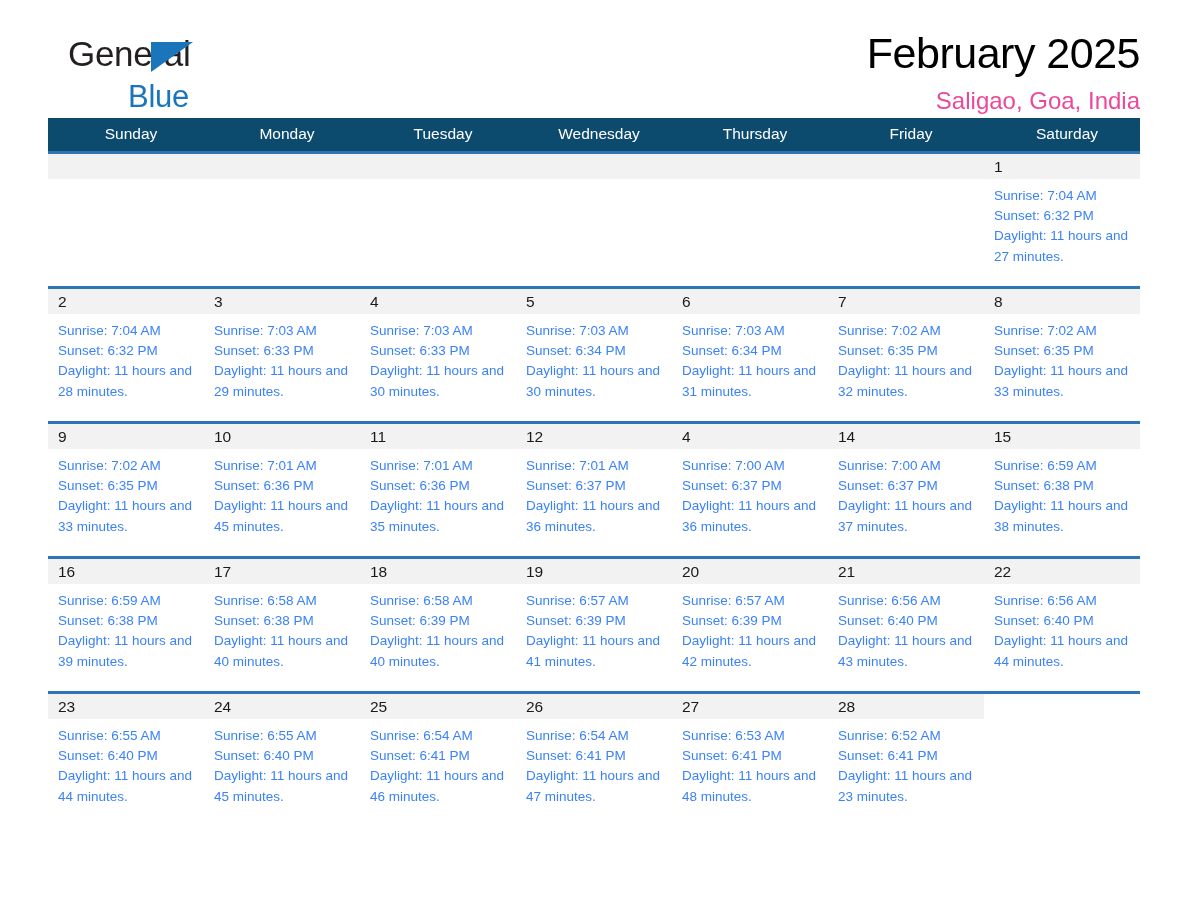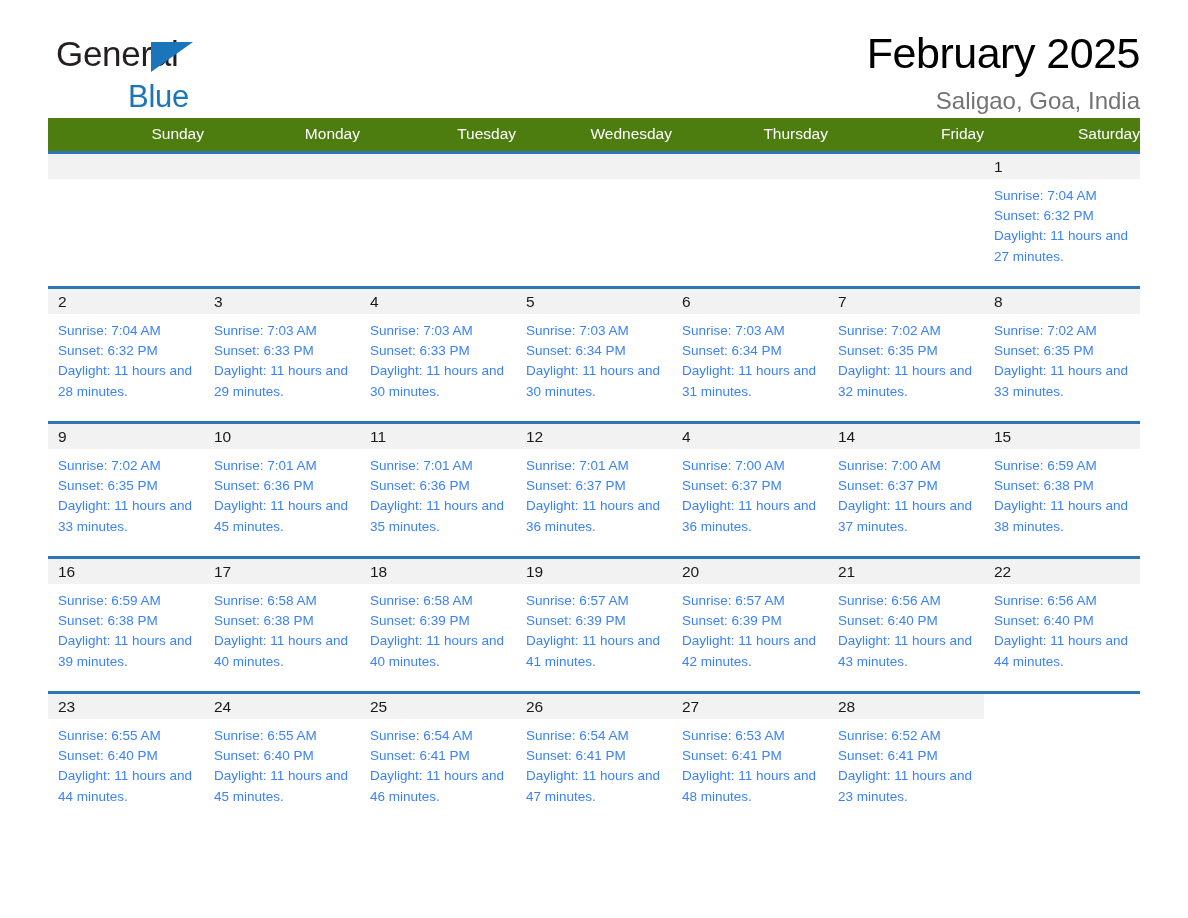--- a/index.html
+++ b/index.html
@@ -31,21 +31,21 @@
     justify-content: space-between;
   }
   .brand {
     position: relative;
     margin-top: 36px;
     width: 300px;
     height: 70px;
   }
   .brand-general {
     position: absolute;
-    left: 8px;
+    left: 20px;
     top: 0px;
     font-size: 35px;
     line-height: 35px;
     color: #231f20;
     letter-spacing: -0.3px;
   }
   .brand-tri {
     position: absolute;
     left: 103px;
     top: 6px;
@@ -71,38 +71,38 @@
     font-size: 43px;
     line-height: 50px;
     font-weight: normal;
     color: #000;
     margin: 0;
     letter-spacing: -0.5px;
   }
   .cal-location {
     font-size: 24px;
     line-height: 30px;
-    color: #737373;
+    color: #ec4899;
     margin: 8px 0 0 0;
     font-weight: normal;
   }
 
   
   .calendar {
     width: 1092px;
     border-collapse: collapse;
     table-layout: fixed;
     margin-top: 10px;
   }
   .calendar th {
-    background: #4d7c0f;
+    background: #0c4a6e;
     color: #ffffff;
     font-weight: normal;
     font-size: 15.5px;
-    text-align: right;
+    text-align: center;
     padding: 7px 0 8px 10px;
     height: 17px;
     border: none;
   }
   .calendar td {
     vertical-align: top;
     padding: 0;
     border: none;
     border-top: 3px solid #2e75b6;
     height: 132px;

